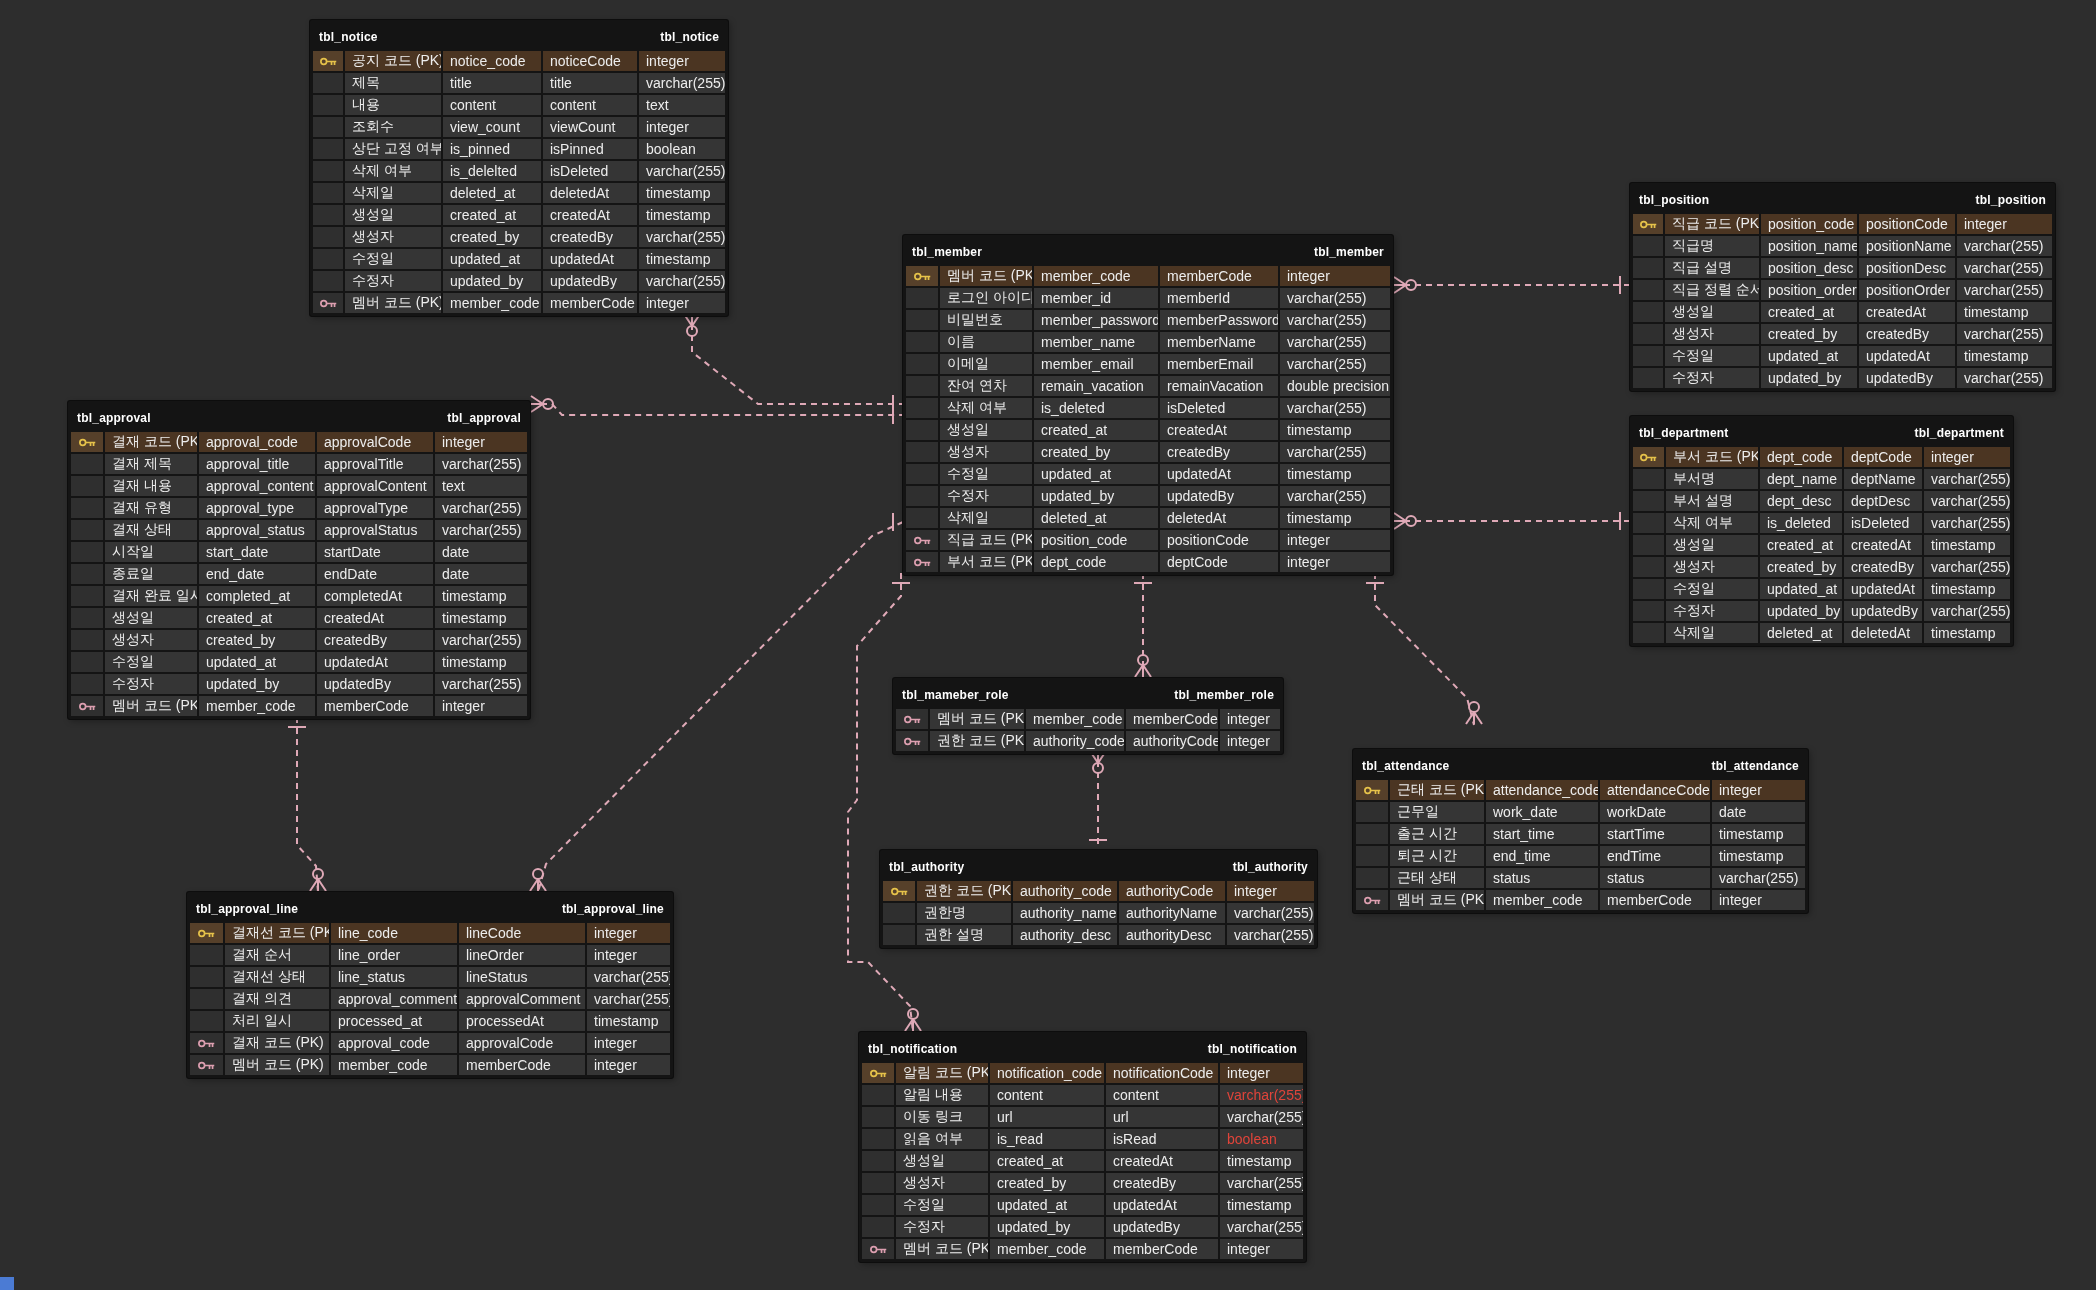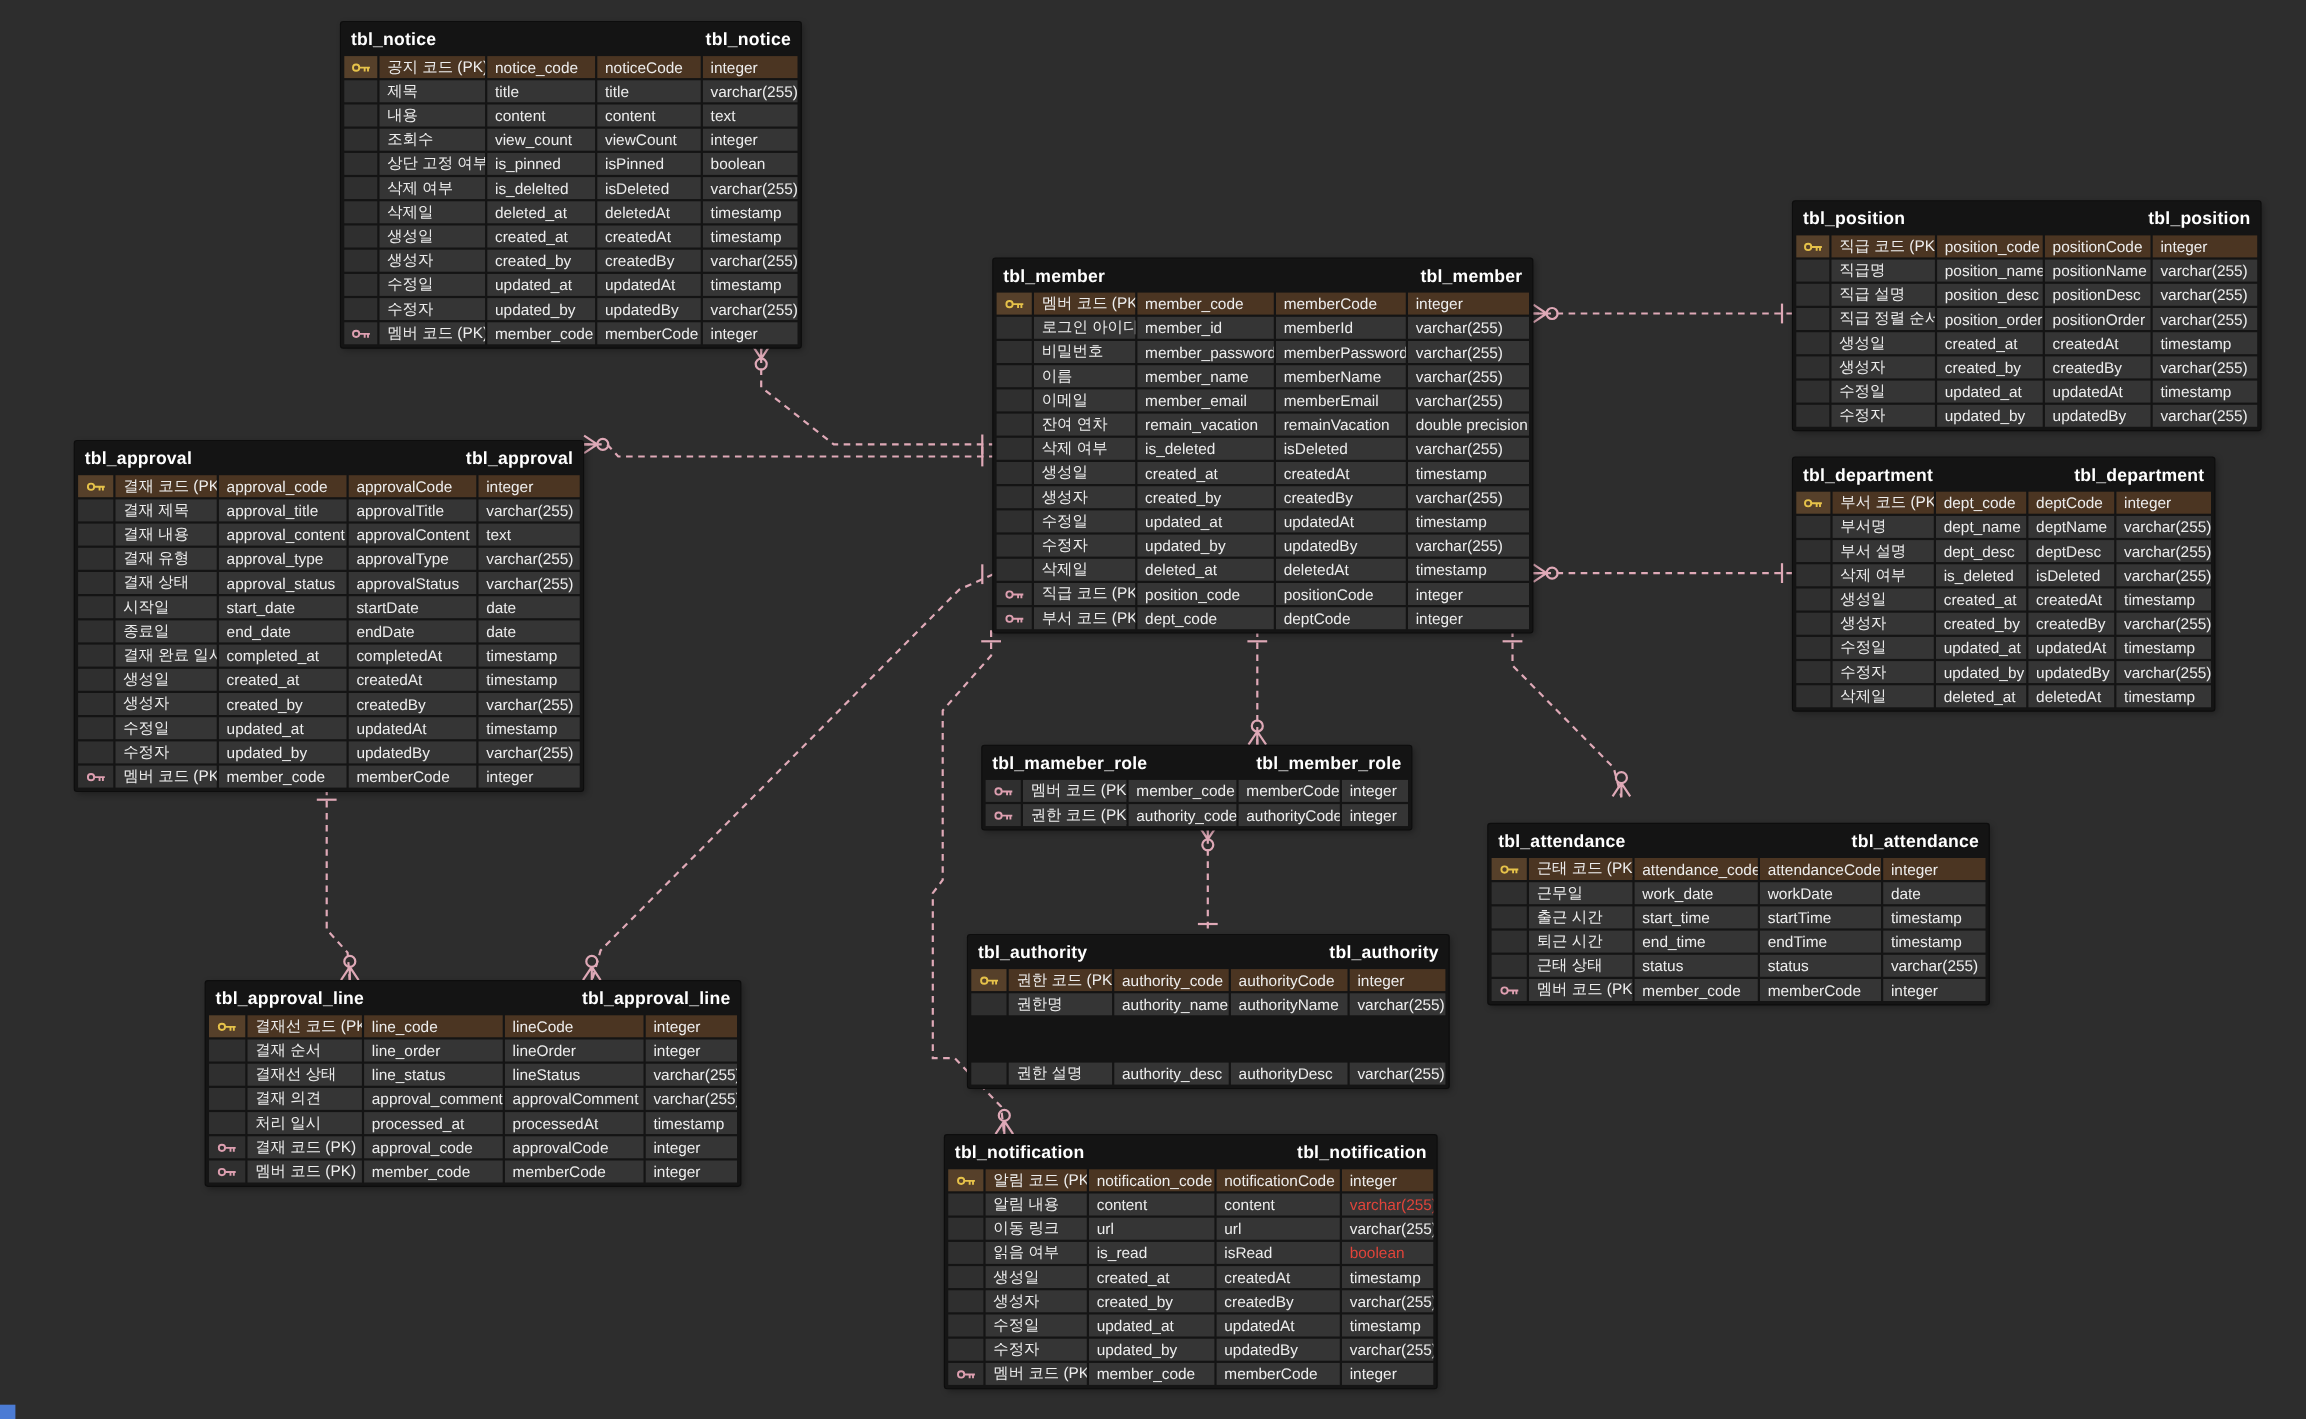--- a/index.html
+++ b/index.html
@@ -13,21 +13,21 @@
   .edge-line{fill:none;stroke:#dfa9b7;stroke-width:2;stroke-dasharray:6 5;}
   .edge-marker{fill:none;stroke:#dfa9b7;stroke-width:2;}
   .erd-table{
     position:absolute;box-sizing:border-box;
     background:#141414;padding:3px;border-radius:2px;
     box-shadow:0 0 0 1px #0d0d0d, 2px 2px 6px rgba(0,0,0,.35);
   }
   .tbl-title{
     display:flex;justify-content:space-between;align-items:center;
     height:28px;box-sizing:border-box;padding:0 6px;
-    color:#ffffff;font-size:16px;font-weight:700;letter-spacing:.2px;
+    color:#ffffff;font-size:12px;font-weight:700;letter-spacing:.2px;
   }
   .tbl-body{display:flex;flex-direction:column;gap:2px;}
   .erd-row{display:grid;gap:2px;height:20px;}
   .cell{
     background:#353535;color:#ededed;font-size:14px;
     display:flex;align-items:center;padding:0 7px;
     white-space:nowrap;overflow:hidden;box-sizing:border-box;
   }
   .icon-cell{justify-content:center;padding:0;background:#2f2f2f;}
   .pk-row .cell{background:#4b3522;}
@@ -700,21 +700,21 @@
           <span class="cell">authorityCode</span>
           <span class="cell">integer</span>
         </div>
         <div class="erd-row" style="grid-template-columns: 32px 94px 104px 106px 1fr;">
           <span class="cell icon-cell"></span>
           <span class="cell">권한명</span>
           <span class="cell">authority_name</span>
           <span class="cell">authorityName</span>
           <span class="cell">varchar(255)</span>
         </div>
-        <div class="erd-row" style="grid-template-columns: 32px 94px 104px 106px 1fr; margin-top: 41px;">
+        <div class="erd-row" style="grid-template-columns: 32px 94px 104px 106px 1fr;">
           <span class="cell icon-cell"></span>
           <span class="cell">권한 설명</span>
           <span class="cell">authority_desc</span>
           <span class="cell">authorityDesc</span>
           <span class="cell">varchar(255)</span>
         </div>
       </div>
     </div>
     <div class="erd-table" style="left: 1353px; top: 725px; width: 455px; margin-top: 24px;">
       <div class="tbl-title">

